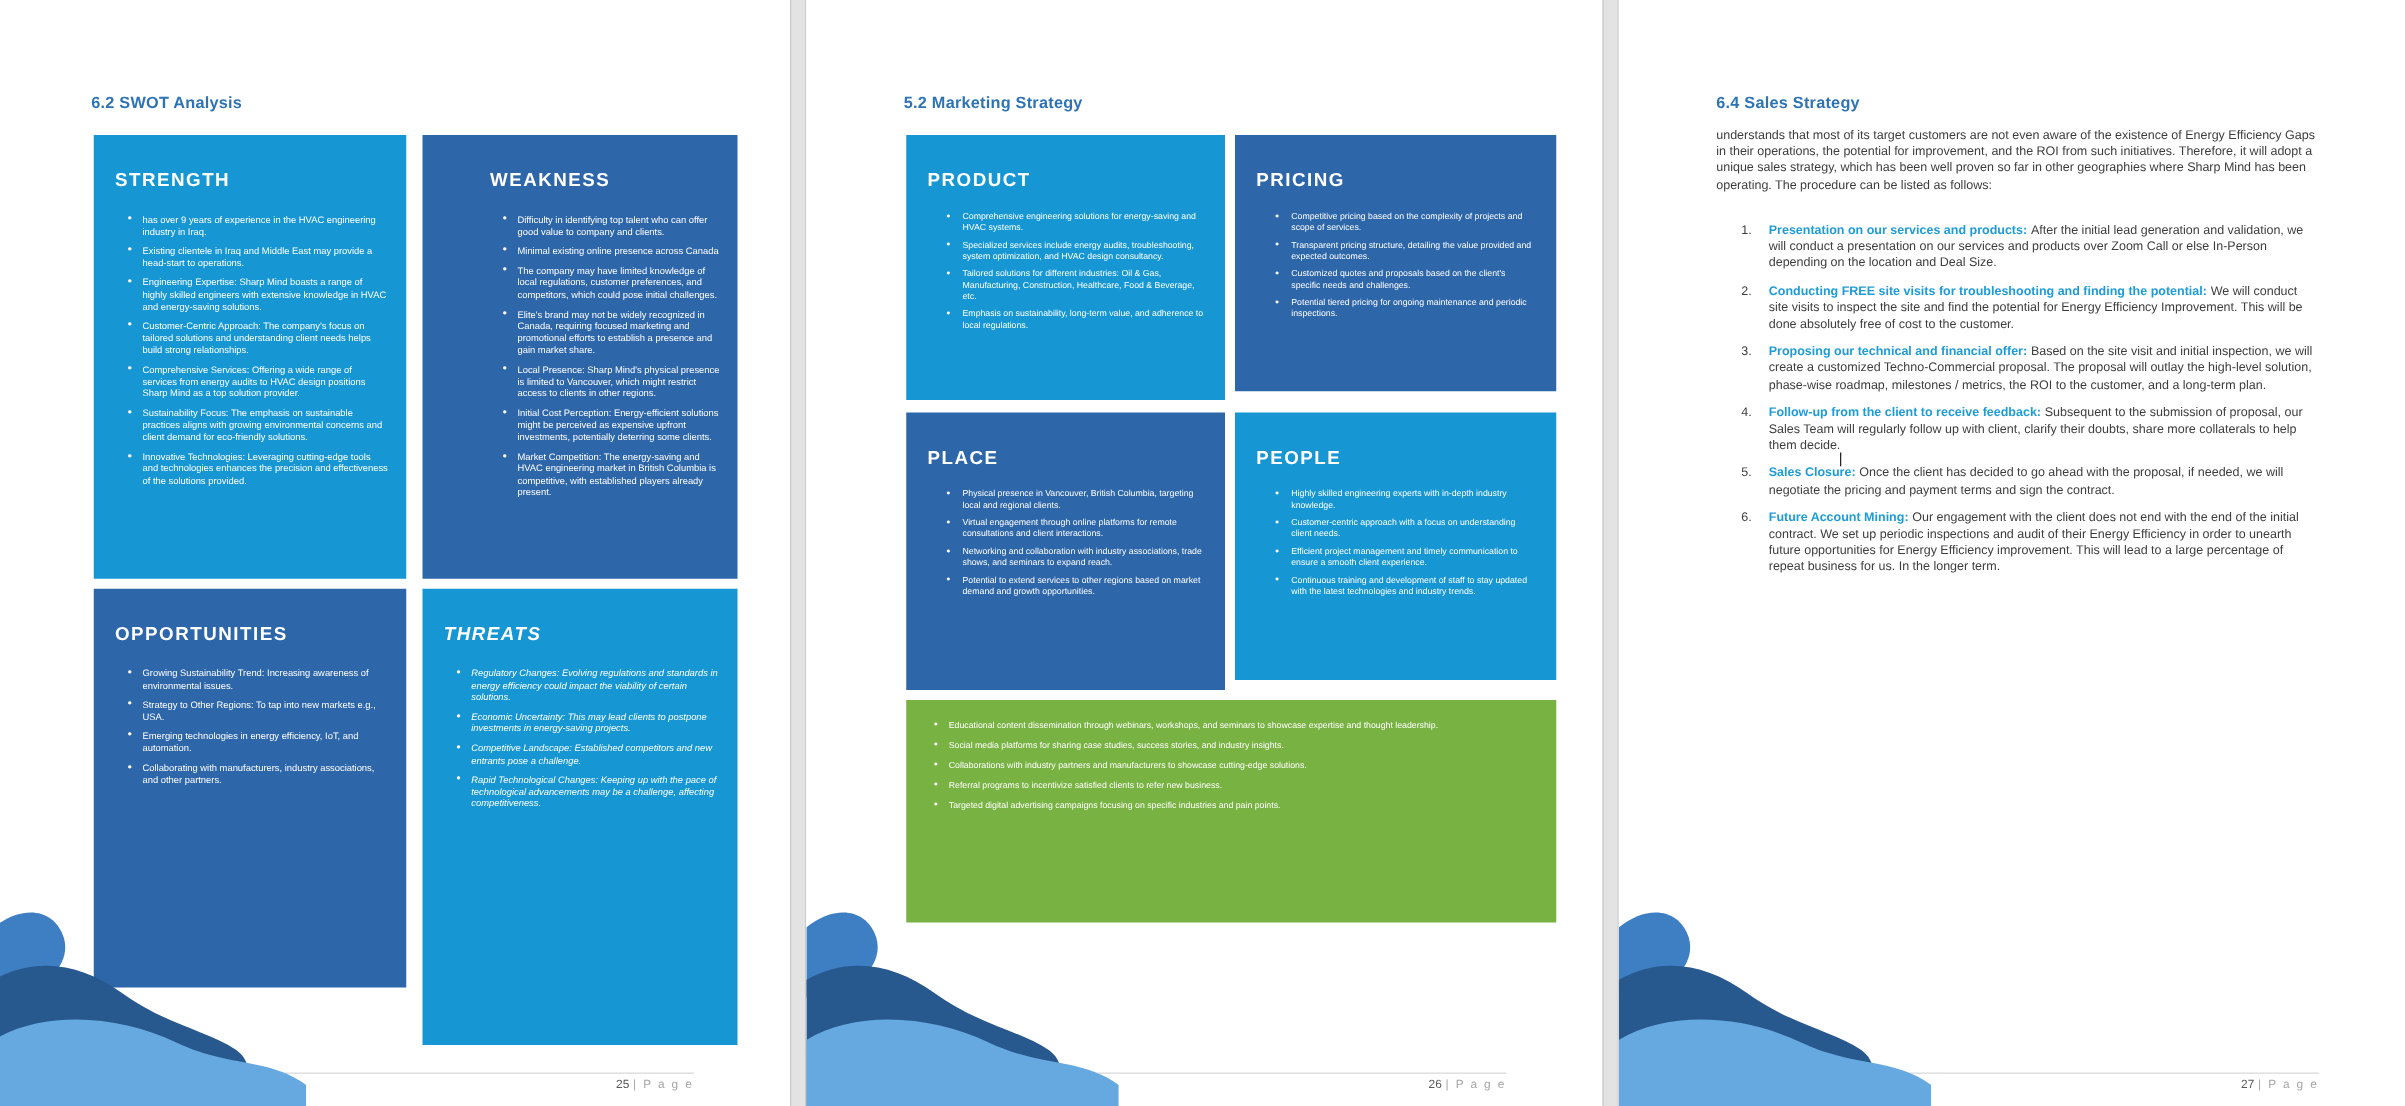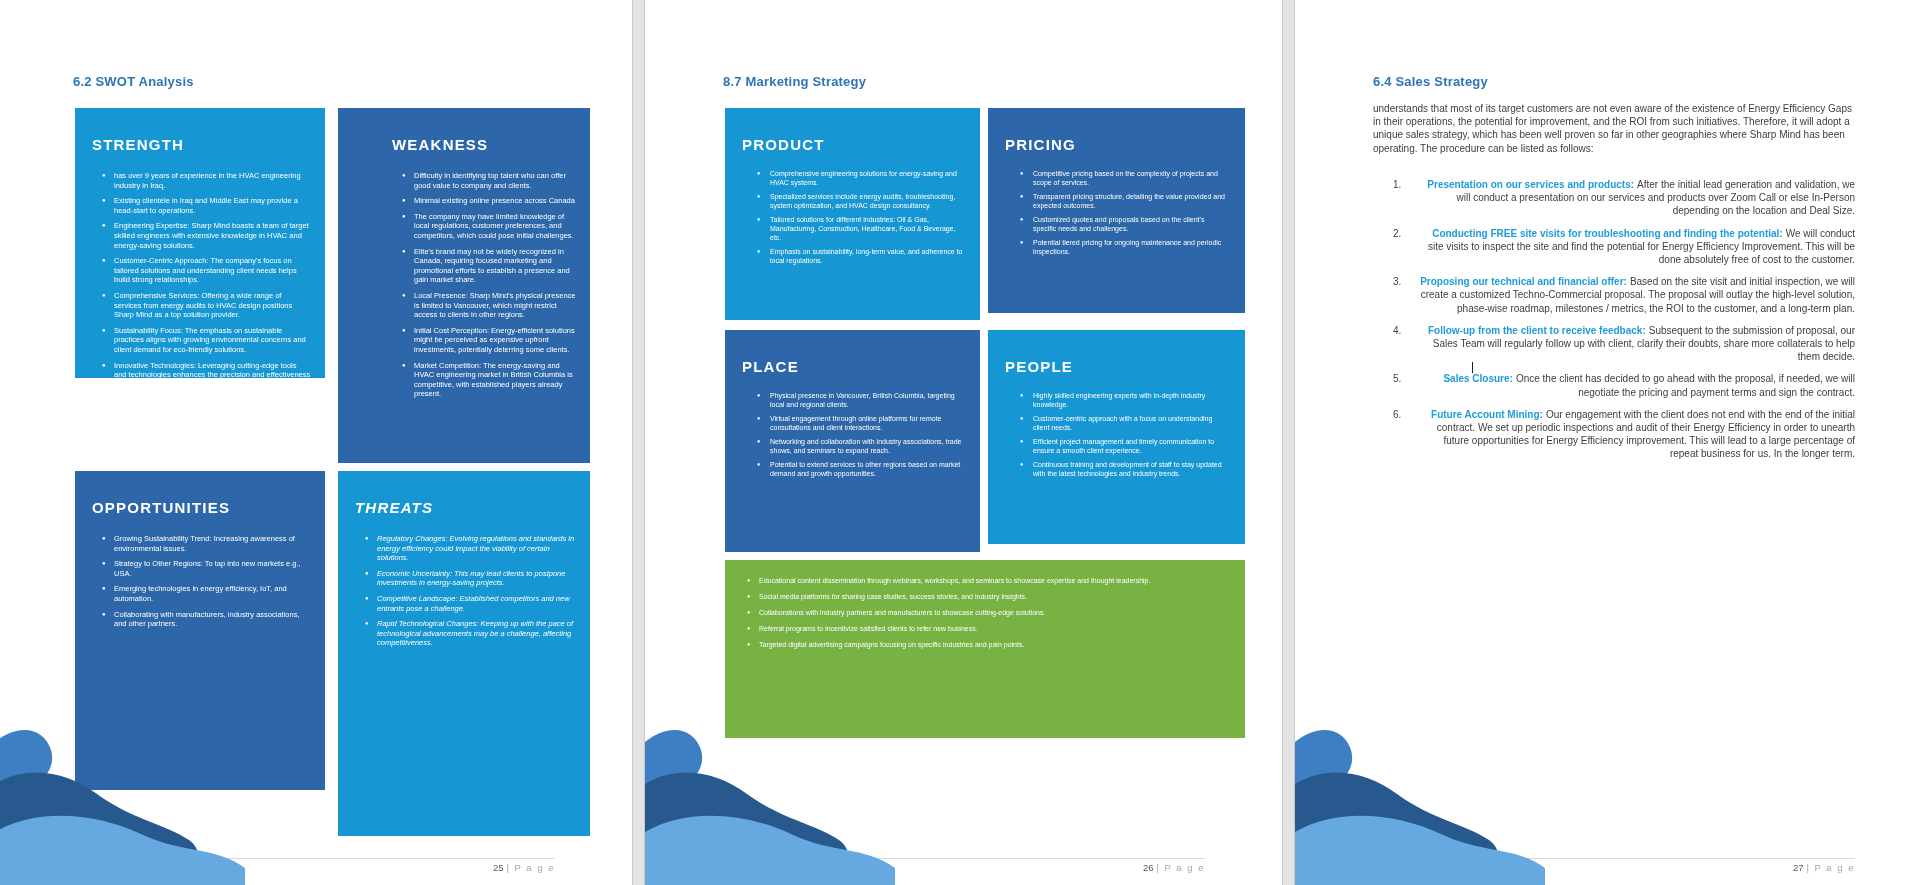--- a/index.html
+++ b/index.html
@@ -36,21 +36,21 @@
   .box .blt{flex:none;width:12px;font-size:6px;line-height:9.6px;}
   .swot li{font-size:7.5px;line-height:9.6px;}
   .mk ul{padding-left:32px;padding-right:16px;margin-top:16px;}
   .mk li{font-size:7px;line-height:9px;margin-bottom:5px;}
   .mk .blt{width:13px;font-size:5.5px;line-height:9px;}
   .promo ul{padding-left:22px;padding-right:30px;margin-top:16px;}
   .promo li{font-size:7px;line-height:9px;margin-bottom:7px;}
   .promo .blt{width:12px;font-size:5.5px;line-height:9px;}
 
   
-  .pos-strength{left:80px;top:108px;width:250px;height:270px;}
+  .pos-strength{left:80px;top:108px;width:250px;height:355px;}
   .pos-weakness{left:343px;top:108px;width:252px;height:355px;padding-left:37px;}
   .pos-opportunities{left:80px;top:471px;width:250px;height:319px;}
   .pos-threats{left:343px;top:471px;width:252px;height:365px;font-style:italic;}
   
   .pos-product{left:80px;top:108px;width:255px;height:212px;}
   .pos-pricing{left:343px;top:108px;width:257px;height:205px;}
   .pos-place{left:80px;top:330px;width:255px;height:222px;}
   .pos-people{left:343px;top:330px;width:257px;height:214px;}
   .pos-promotions{left:80px;top:560px;width:520px;height:178px;}
 
@@ -58,21 +58,21 @@
   .intro{
     position:absolute;left:78px;top:102px;width:482px;margin:0;
     font-size:10px;line-height:13.2px;color:#3d3d3d;
   }
   .steps{
     position:absolute;left:98px;top:178px;width:462px;margin:0;padding:0;
     list-style:none;counter-reset:stepc;
   }
   .steps li{
     position:relative;padding-left:22px;margin-bottom:9px;
-    font-size:10px;line-height:13.2px;color:#3d3d3d;counter-increment:stepc;text-align:right;
+    font-size:10px;line-height:13.2px;color:#3d3d3d;counter-increment:stepc;
   }
   .steps li::before{
     content:counter(stepc) ".";position:absolute;left:0;top:0;color:#3d3d3d;
   }
   .step-lead{color:#1e9cd8;font-weight:bold;margin-right:3px;}
   .text-cursor{
     position:absolute;left:177px;top:362px;width:1px;height:11px;background:#222222;
   }
 
   
@@ -99,21 +99,21 @@
     <li>
           <span class="blt">●</span>
           <span>has over 9 years of experience in the HVAC engineering industry in Iraq.</span>
         </li>
         <li>
           <span class="blt">●</span>
           <span>Existing clientele in Iraq and Middle East may provide a head-start to operations.</span>
         </li>
         <li>
           <span class="blt">●</span>
-          <span>Engineering Expertise: Sharp Mind boasts a team of target skilled engineers with extensive knowledge in HVAC and energy-saving solutions.</span>
+          <span>Engineering Expertise: Sharp Mind boasts a range of highly skilled engineers with extensive knowledge in HVAC and energy-saving solutions.</span>
         </li>
         <li>
           <span class="blt">●</span>
           <span>Customer-Centric Approach: The company's focus on tailored solutions and understanding client needs helps build strong relationships.</span>
         </li>
         <li>
           <span class="blt">●</span>
           <span>Comprehensive Services: Offering a wide range of services from energy audits to HVAC design positions Sharp Mind as a top solution provider.</span>
         </li>
         <li>
@@ -216,21 +216,21 @@
   <svg class="waves" viewBox="0 0 250 165">
     <path fill="#3e7ec2" d="M0 22 C22 4 48 6 56 30 C62 50 44 68 22 74 C14 76 6 78 0 78 Z"></path>
     <path fill="#27588e" d="M0 64 C34 44 72 52 102 74 C138 100 170 104 194 120 C208 130 206 148 188 154 L196 165 L0 165 Z"></path>
     <path fill="#66a9e1" d="M0 112 C40 88 100 92 146 114 C188 134 220 126 250 148 L250 165 L0 165 Z"></path>
   </svg>
 </div>
 
 <div class="page-gap" id="gap1"></div>
 
 <div class="page" id="page26">
-  <h2 class="section-title">8.7 Marketing Strategy</h2>
+  <h2 class="section-title">5.2 Marketing Strategy</h2>
 
   <div class="box dark mk pos-pricing">
     <div class="box-title">PRICING</div>
     <ul>
 
     <li>
           <span class="blt">●</span>
           <span>Competitive pricing based on the complexity of projects and scope of services.</span>
         </li>
         <li>

